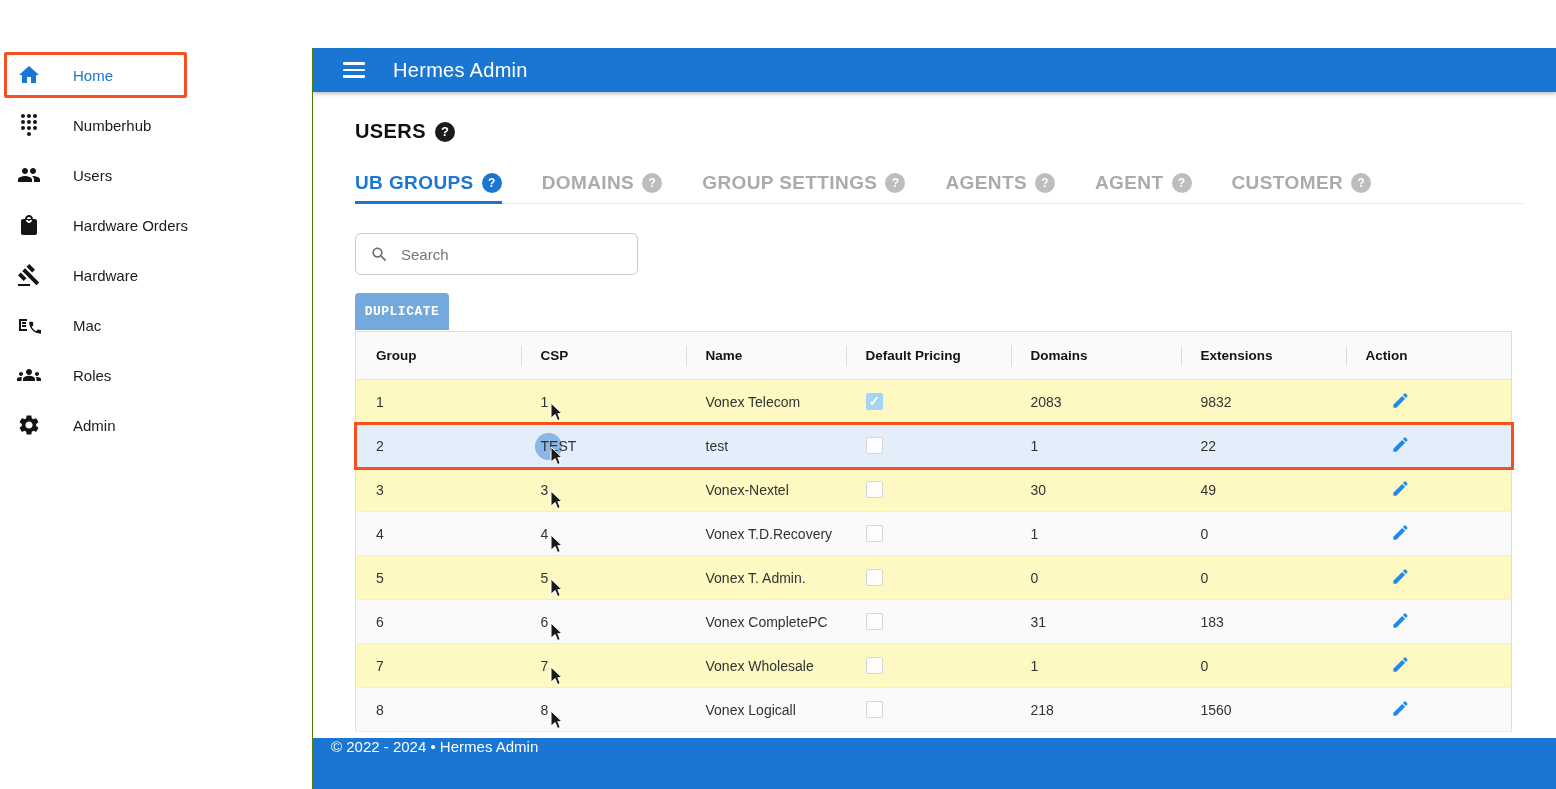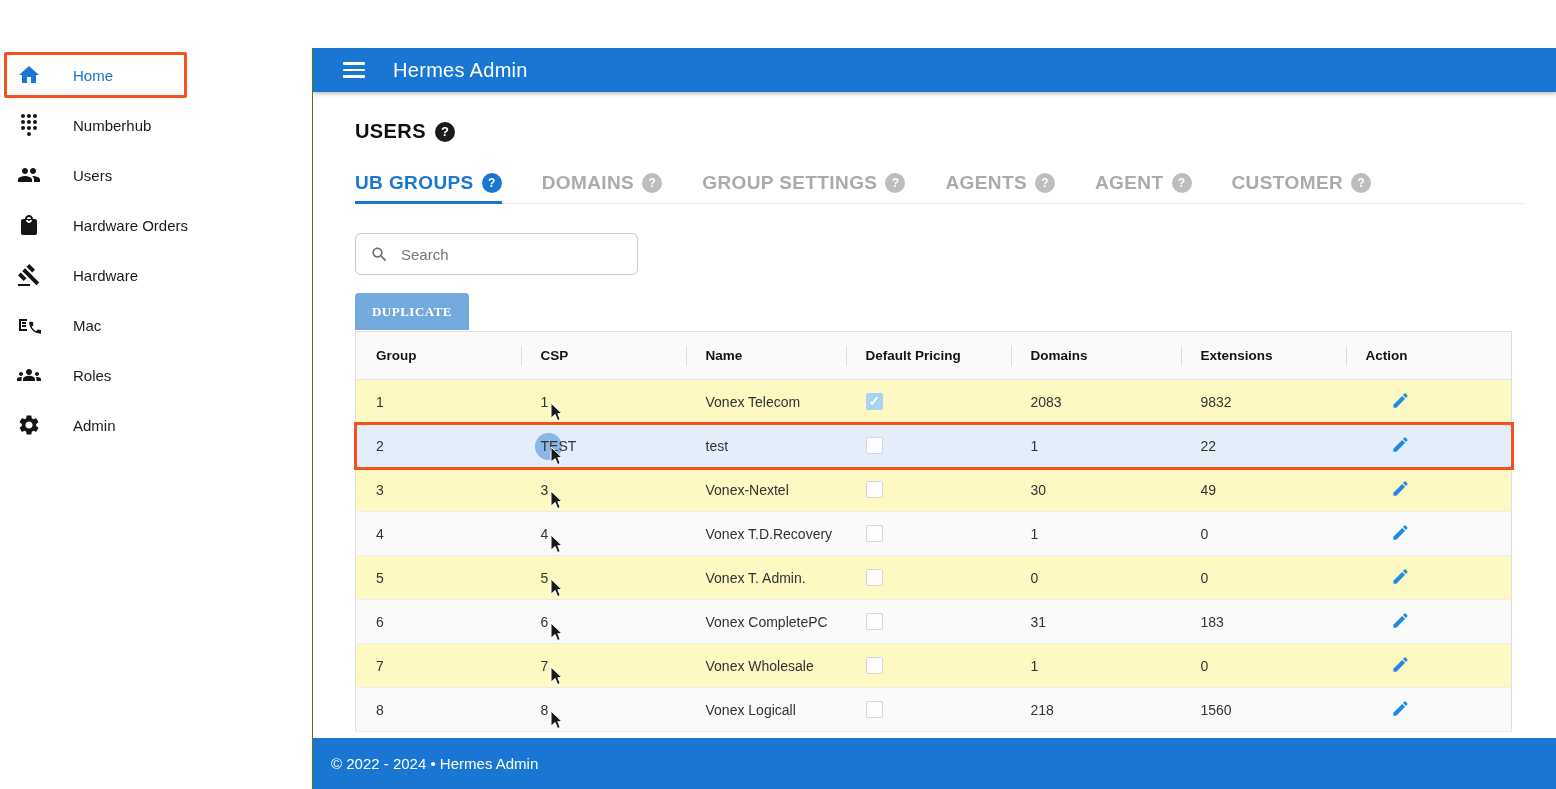--- a/index.html
+++ b/index.html
@@ -48,23 +48,23 @@
   .tab.active .help-dot { background:var(--accent); }
   .tab.active::after { content:""; position:absolute; left:0; right:0; bottom:-1px; height:3px; background:var(--accent); }
 
   .search-wrap { margin-top:29px; width:283px; height:42px; border:1px solid #c9c9c9; border-radius:6px;
                  display:flex; align-items:center; background:#fff; }
   .search-wrap svg { width:19px; height:19px; fill:#6f6f6f; margin-left:14px; }
   .search-input { border:none; outline:none; flex:1; font-size:15px; color:#333; margin-left:12px;
                   font-family:"Liberation Sans",sans-serif; background:transparent; }
   .search-input::placeholder { color:#757575; }
 
-  .dup-btn { margin-top:18px; margin-bottom:1px; width:114px; height:37px; background:var(--dupbtn);
+  .dup-btn { margin-top:18px; margin-bottom:1px; width:94px; height:37px; background:var(--dupbtn);
              color:#fff; border:none; border-radius:4px 4px 0 0; font-size:13px; font-weight:700;
-             letter-spacing:.5px; cursor:pointer; font-family:Liberation Serif, serif; }
+             letter-spacing:.5px; cursor:pointer; font-family:Liberation Mono, monospace; }
 
   
   table { border-collapse:collapse; table-layout:fixed; width:1156px; background:#fef9c3;
           border:1px solid #dedede; }
   col.c1{width:165px} col.c2{width:165px} col.c3{width:160px} col.c4{width:165px}
   col.c5{width:170px} col.c6{width:165px} col.c7{width:166px}
   thead th { height:48px; background:#fafafa; text-align:left; padding-left:20px; font-size:13.5px;
              font-weight:700; color:#141414; border-bottom:1px solid #e3e3e3; position:relative; }
   thead th + th::before { content:""; position:absolute; left:0; top:14px; height:20px; width:1px; background:#dcdcdc; }
   tbody td { height:44px; padding-left:20px; font-size:14px; color:#333; border-bottom:1px solid #ececec; }
@@ -80,21 +80,21 @@
   .edit-btn svg { width:19px; height:19px; fill:var(--editc); }
 
   .csp-wrap { position:relative; display:inline-block; }
   .ripple { position:absolute; left:-6px; top:-5px; width:27px; height:27px; border-radius:50%;
             background:#7fb0e2; opacity:.9; }
   .csp-text { position:relative; }
   .cursor-svg { position:absolute; left:9px; top:9px; width:13px; height:19px; }
 
   
   .footer { position:absolute; left:0; right:0; bottom:0; height:51px; background:var(--accent);
-            display:flex; align-items:center; z-index:4; }
+            display:flex; z-index:4; }
   .footer-text { color:#fff; font-size:15px; margin-left:18px; }
 </style>
 </head>
 <body>
 
 <div class="page">
 
   <div class="app">
 
     <nav class="sidebar" id="sidebar">

